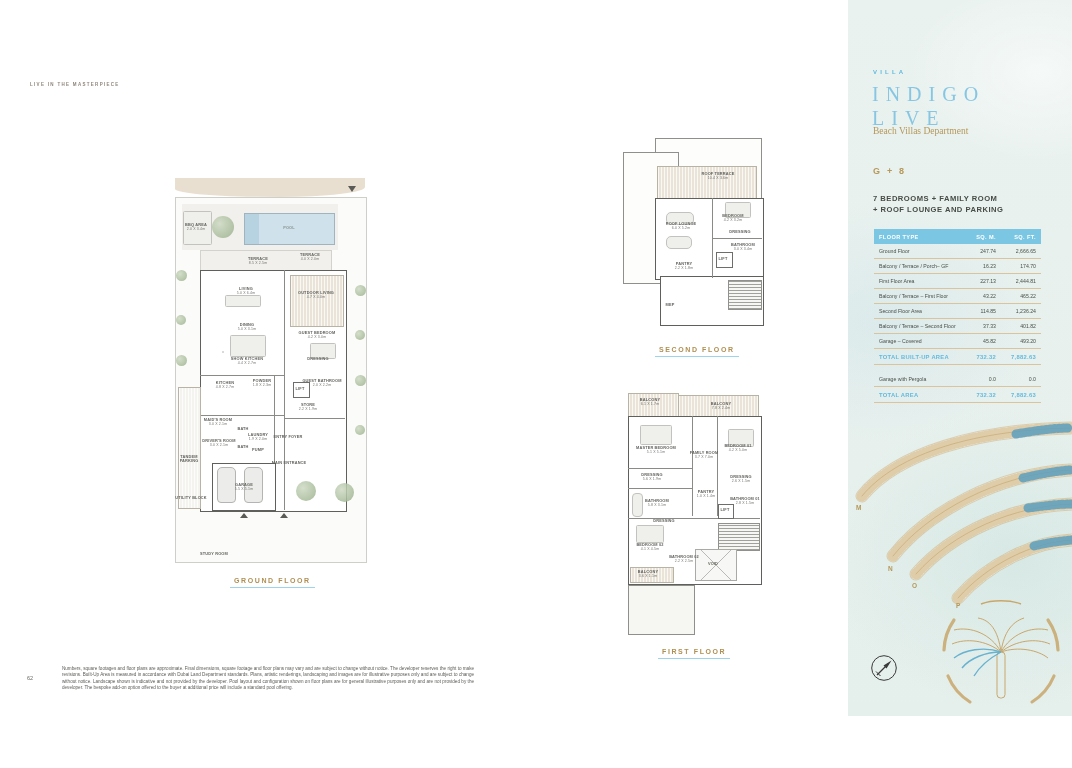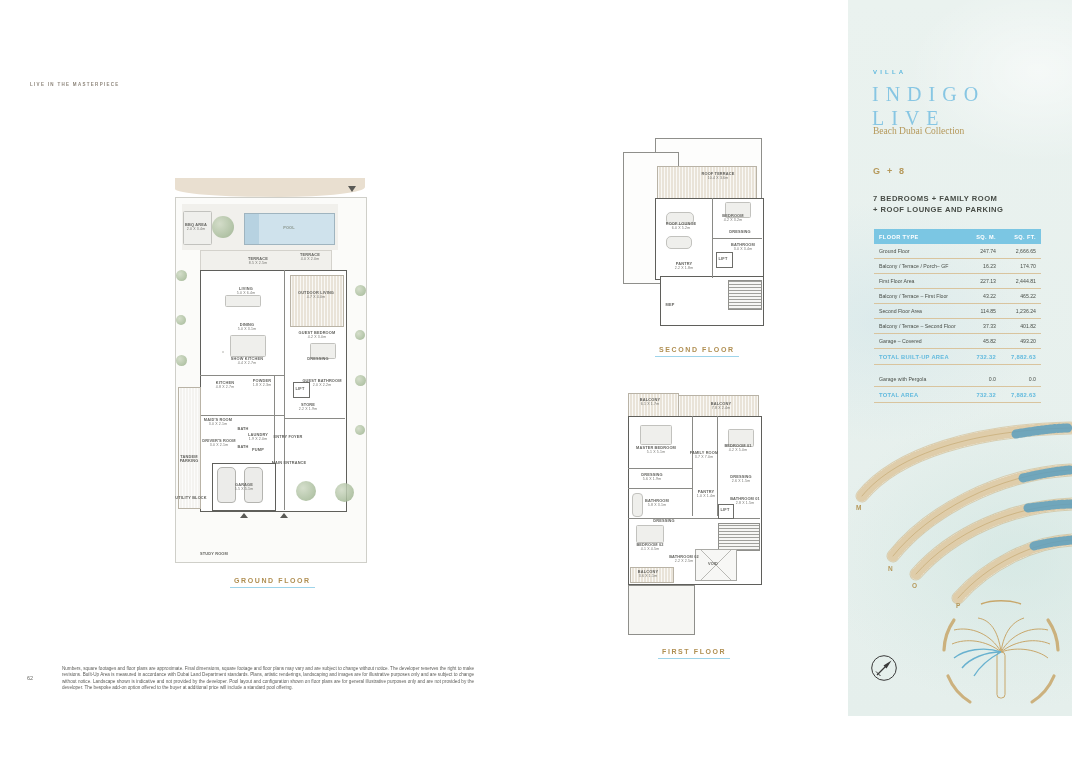--- a/index.html
+++ b/index.html
@@ -356,21 +356,21 @@
       </div>
   </div>
   <div class="abs plan-caption" style="left:658px;top:648px;">FIRST FLOOR</div>
 
   <div class="abs panel">
     <div class="abs brand-eyebrow">VILLA</div>
     <div class="abs brand-title">
       <div>INDIGO</div>
       <div>LIVE</div>
     </div>
-    <div class="abs brand-sub">Beach Dubai Collection</div>
+    <div class="abs brand-sub">Beach Villas Department</div>
     <div class="abs type-code">G + 8</div>
     <div class="abs config">
       <div>7 BEDROOMS + FAMILY ROOM</div>
       <div>+ ROOF LOUNGE AND PARKING</div>
     </div>
 
     <div class="abs vtable">
       <div class="thead">
         <span class="cl">FLOOR TYPE</span>
         <span class="cn">SQ. M.</span>

